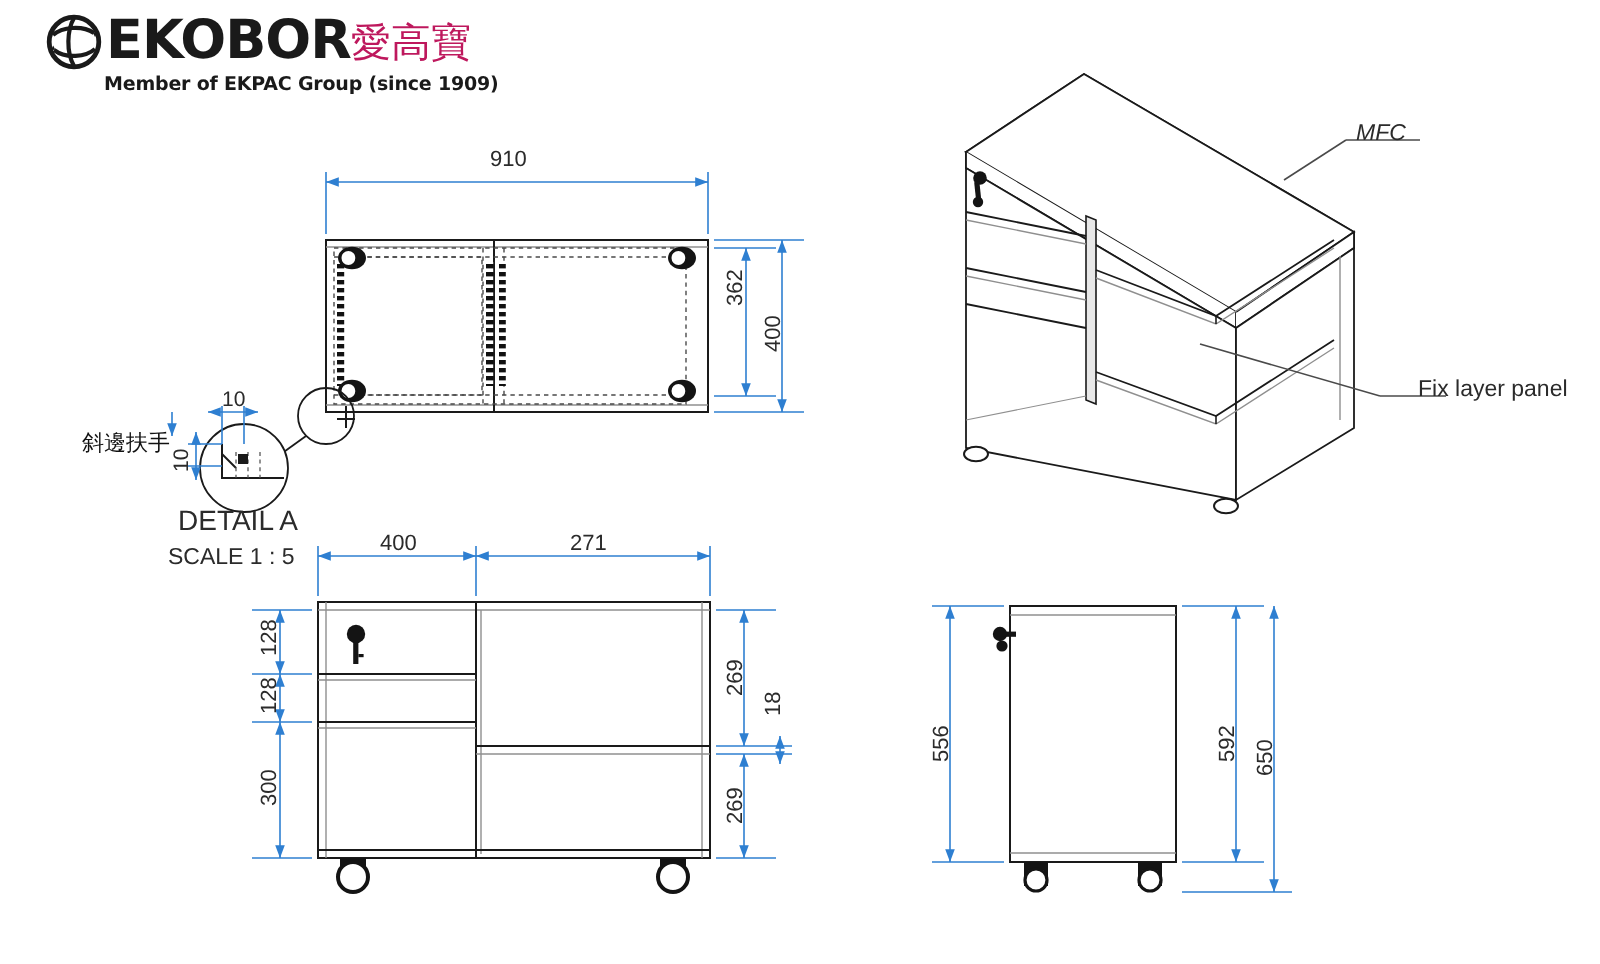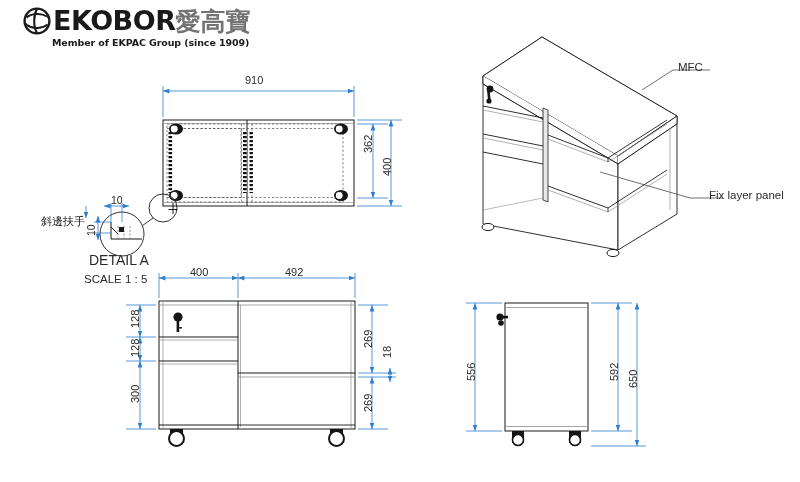--- a/index.html
+++ b/index.html
@@ -5,21 +5,21 @@
   html,body{margin:0;padding:0;background:#ffffff;}
   body{width:800px;height:482px;position:relative;overflow:hidden;
        font-family:"Liberation Sans", sans-serif;}
   .root{position:absolute;left:0;top:0;width:800px;height:482px;padding-left:12px;}
   svg.canvas{position:absolute;left:0;top:0;width:800px;height:482px;}
   .brandwrap{position:absolute;left:22px;top:6px;width:230px;height:42px;}
   .brandrow{display:flex;align-items:center;height:30px;}
   .brandmark{width:30px;height:30px;margin-right:1px;position:relative;}
   .brandtext{font-family:"DejaVu Sans", sans-serif;font-weight:bold;font-size:27px;
              letter-spacing:-0.5px;color:#1a1a1a;line-height:28px;}
-  .brandcjk{font-family:"DejaVu Sans", sans-serif;font-weight:bold;font-size:25px;color:#737373;}
+  .brandcjk{font-family:"DejaVu Sans", sans-serif;font-weight:normal;font-size:20px;color:#be185d;}
   .brandsub{font-family:"DejaVu Sans", sans-serif;font-weight:bold;font-size:9.5px;
             color:#1a1a1a;margin-top:1px;margin-left:30px;letter-spacing:-0.1px;}
   .lbl{position:absolute;font-family:"Liberation Sans",sans-serif;color:#2b2b2b;}
   .cjk{position:absolute;font-family:"DejaVu Sans",sans-serif;font-size:11px;color:#111;margin-top:12px;}
 </style>
 </head>
 <body>
 
 <div class="root">
 
@@ -302,28 +302,28 @@
   <div class="lbl" style="left:362px;top:153px;font-size:11px;transform:rotate(-90deg);transform-origin:left top;">362</div>
   <div class="lbl" style="left:381px;top:176px;font-size:11px;transform:rotate(-90deg);transform-origin:left top;">400</div>
 
   <div class="cjk" style="left:41px;top:202px;">斜邊扶手</div>
   <div class="lbl" style="left:111px;top:194px;font-size:10.5px;">10</div>
   <div class="lbl" style="left:85px;top:236px;font-size:10.5px;transform:rotate(-90deg);transform-origin:left top;">10</div>
   <div class="lbl" style="left:89px;top:252px;font-size:14px;">DETAIL A</div>
   <div class="lbl" style="left:84px;top:262px;font-size:11.5px;margin-top:11px;">SCALE 1 : 5</div>
 
   <div class="lbl" style="left:190px;top:266px;font-size:11px;">400</div>
-  <div class="lbl" style="left:285px;top:266px;font-size:11px;">492</div>
+  <div class="lbl" style="left:285px;top:266px;font-size:11px;">271</div>
   <div class="lbl" style="left:129px;top:328px;font-size:11px;transform:rotate(-90deg);transform-origin:left top;">128</div>
   <div class="lbl" style="left:129px;top:357px;font-size:11px;transform:rotate(-90deg);transform-origin:left top;">128</div>
   <div class="lbl" style="left:129px;top:403px;font-size:11px;transform:rotate(-90deg);transform-origin:left top;">300</div>
   <div class="lbl" style="left:362px;top:348px;font-size:11px;transform:rotate(-90deg);transform-origin:left top;">269</div>
   <div class="lbl" style="left:381px;top:358px;font-size:11px;transform:rotate(-90deg);transform-origin:left top;">18</div>
   <div class="lbl" style="left:362px;top:412px;font-size:11px;transform:rotate(-90deg);transform-origin:left top;">269</div>
 
   <div class="lbl" style="left:465px;top:381px;font-size:11px;transform:rotate(-90deg);transform-origin:left top;">556</div>
   <div class="lbl" style="left:608px;top:381px;font-size:11px;transform:rotate(-90deg);transform-origin:left top;">592</div>
   <div class="lbl" style="left:627px;top:388px;font-size:11px;transform:rotate(-90deg);transform-origin:left top;">650</div>
 
-  <div class="lbl" style="left:678px;top:61px;font-size:11.5px;">MFC</div>
+  <div class="lbl" style="left:678px;top:61px;font-size:11.5px;font-style:italic;">MFC</div>
   <div class="lbl" style="left:709px;top:189px;font-size:11.5px;">Fix layer panel</div>
 
 </div>
 
 </body></html>

